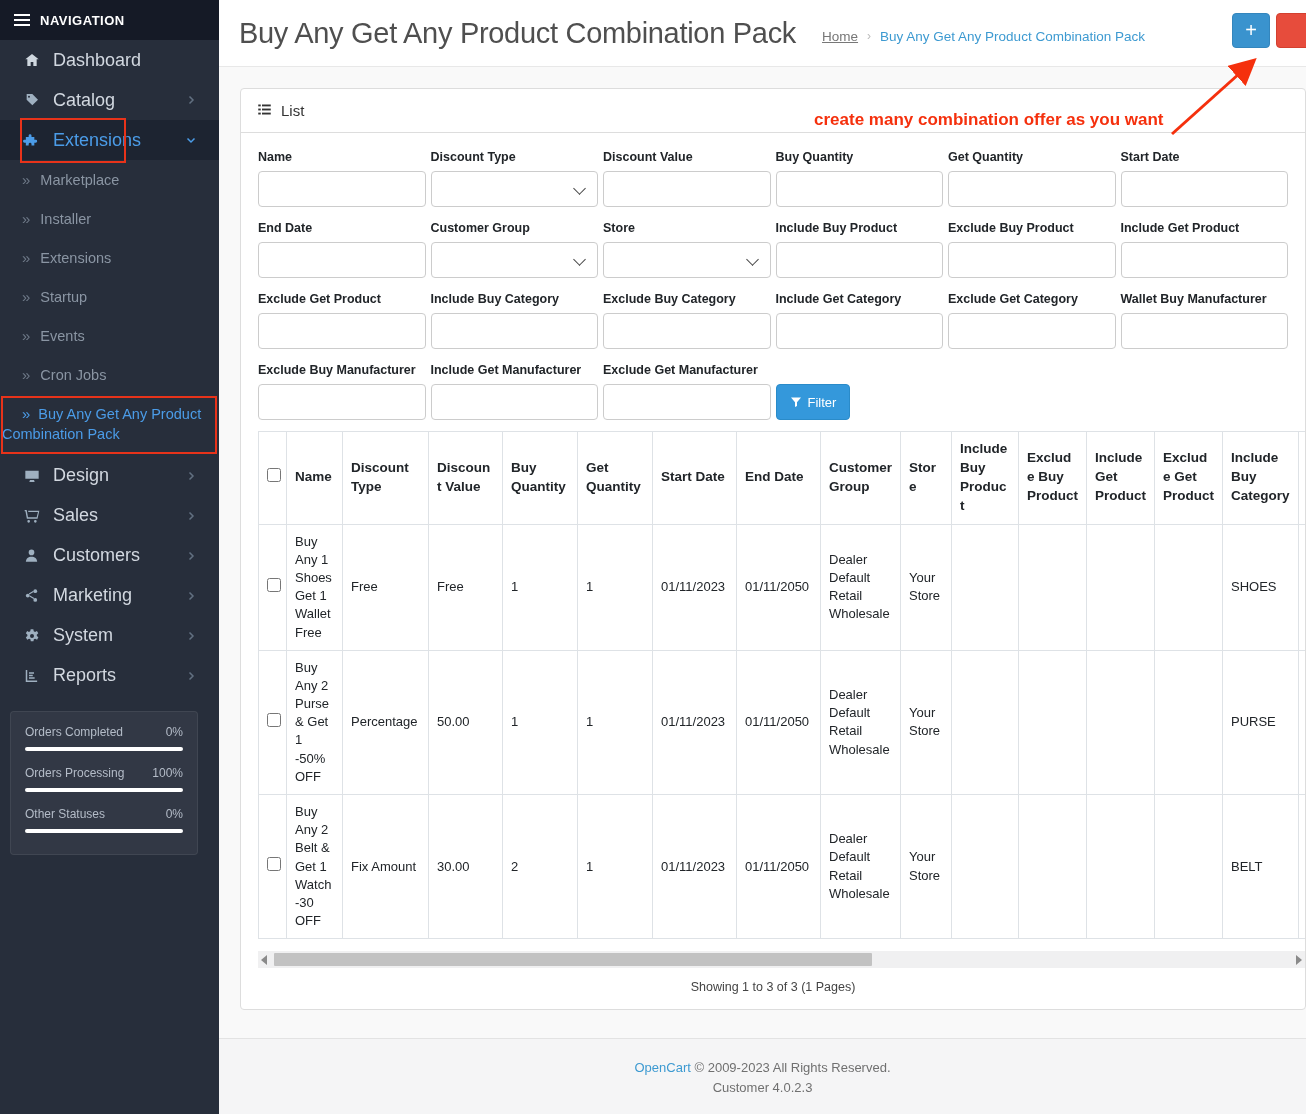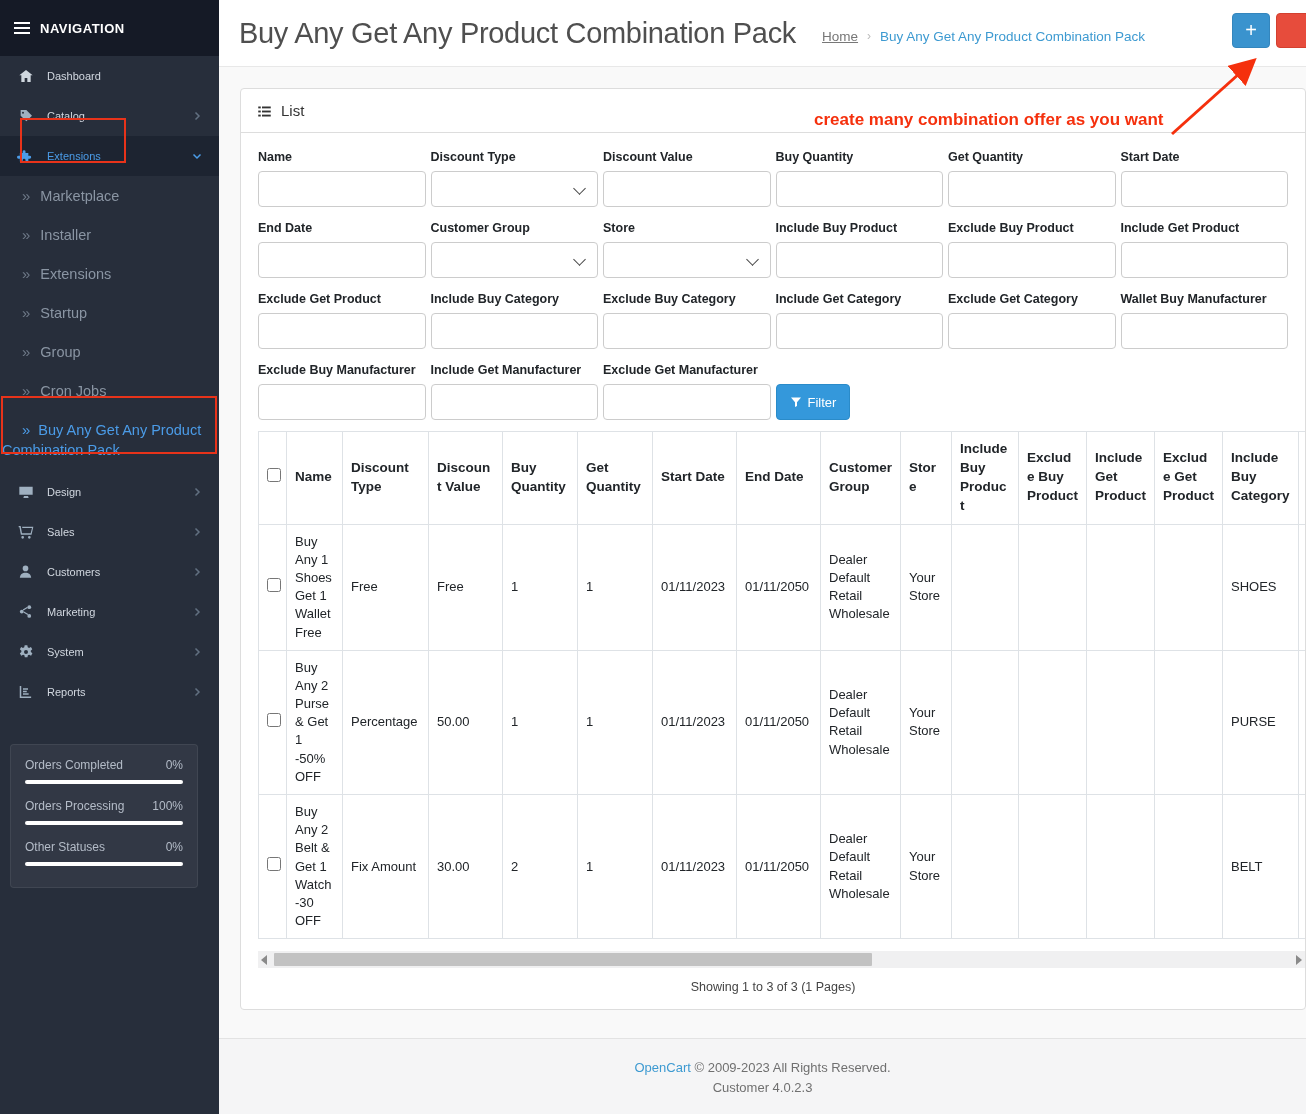--- a/index.html
+++ b/index.html
@@ -3,34 +3,34 @@
 <meta charset="utf-8">
 <style>
   html,body{margin:0;padding:0;}
   body{
     width:1306px;height:1114px;overflow:hidden;display:flex;
     font-family:"Liberation Sans","DejaVu Sans",sans-serif;
     background:#fff;
   }
   
   .sidebar{width:219px;flex:none;background:#272e3b;position:relative;color:#d2d8e0;}
-  .nav-header{height:56px;background:#151a26;display:flex;align-items:center;gap:10px;padding:0 14px;
+  .nav-header{height:40px;background:#151a26;display:flex;align-items:center;gap:10px;padding:0 14px;
     color:#fff;font-size:13px;font-weight:bold;letter-spacing:.5px;}
   .burger{display:inline-flex;flex-direction:column;gap:3px;}
   .burger i{display:block;width:16px;height:2px;background:#fff;}
-  .side-item{height:40px;display:flex;align-items:center;gap:12px;padding:0 16px;font-size:11px;color:#d2d8e0;cursor:pointer;}
+  .side-item{height:40px;display:flex;align-items:center;gap:12px;padding:0 22px;font-size:18px;color:#d2d8e0;cursor:pointer;}
   .side-item .mi{width:19px;flex:none;display:flex;justify-content:center;color:#9fb0c0;}
   .side-item .chev{margin-left:auto;color:#627081;display:flex;}
   .side-item.active{background:#1d2431;color:#4b9ce8;}
   .side-item.active .mi,.side-item.active .chev{color:#4b9ce8;}
   .sub-item{height:39px;display:flex;align-items:center;gap:10px;padding:0 14px 0 22px;font-size:14.5px;color:#8a95a3;cursor:pointer;}
   .sub-item .dbl{color:#6e7988;font-size:15px;}
   .sub-item-wide{display:block;padding:9px 6px 11px 2px;text-indent:20px;font-size:14.5px;line-height:1.4;color:#4b9ce8;cursor:pointer;}
   .sub-item-wide .dbl{color:#4b9ce8;font-size:15px;margin-right:8px;}
-  .stats-box{margin:32px 21px 0 10px;background:rgba(255,255,255,.05);border:1px solid rgba(255,255,255,.07);border-radius:4px;padding:13px 14px 6px;}
+  .stats-box{margin:15px 21px 0 10px;background:rgba(255,255,255,.05);border:1px solid rgba(255,255,255,.07);border-radius:4px;padding:13px 14px 6px;}
   .stat-row{display:flex;justify-content:space-between;font-size:12px;color:#b4bcc8;}
   .stat-bar{height:4px;background:#fff;border-radius:2px;margin:8px 0 15px;}
   .red-box{position:absolute;border:2px solid #e8331a;pointer-events:none;}
   .red-box.b1{left:20px;top:118px;width:102px;height:41px;}
   .red-box.b2{left:1px;top:396px;width:212px;height:54px;}
   
   .main{flex:1;position:relative;display:flex;flex-direction:column;overflow:hidden;background:#f9f9f9;}
   .page-header{background:#fff;height:67px;box-sizing:border-box;display:flex;align-items:center;gap:14px;
     padding:0 20px;border-bottom:1px solid #e8e8e8;}
   .page-title{font-size:29px;font-weight:300;color:#4f4f4f;letter-spacing:-.3px;margin:0;white-space:nowrap;}
@@ -40,21 +40,21 @@
   .breadcrumb .cur{color:#3d9ad1;text-decoration:none;}
   .hdr-buttons{margin-left:auto;display:flex;gap:6px;margin-top:-6px;}
   .btn-add{width:38px;height:35px;background:#3a93ce;border:1px solid #3486bd;border-radius:4px;color:#fff;
     font-size:20px;display:flex;align-items:center;justify-content:center;cursor:pointer;}
   .btn-del{width:38px;height:35px;background:#e74c3c;border:1px solid #d3402f;border-radius:4px;margin-right:-28px;cursor:pointer;}
   
   .annotation-text{position:absolute;left:595px;top:99px;font-size:17px;font-weight:bold;color:#f5300d;z-index:5;white-space:nowrap;margin-top:11px;}
   .annotation-arrow{position:absolute;left:945px;top:50px;z-index:5;pointer-events:none;}
   
   .panel{margin:21px 0 0 21px;width:1066px;box-sizing:border-box;background:#fff;border:1px solid #ddd;border-radius:4px;}
-  .panel-header{padding:13px 16px;border-bottom:1px solid #ddd;display:flex;align-items:flex-end;gap:9px;font-size:15px;color:#333;}
+  .panel-header{padding:13px 16px;border-bottom:1px solid #ddd;display:flex;align-items:flex-start;gap:9px;font-size:15px;color:#333;}
   .panel-body{padding:17px 17px 15px;}
   .filter-grid{display:grid;grid-template-columns:repeat(6,1fr);column-gap:5px;row-gap:14px;}
   .f-label{display:block;font-size:12.5px;font-weight:bold;color:#212529;margin-bottom:7px;}
   .f-input,.f-select{box-sizing:border-box;width:100%;height:36px;border:1px solid #ccc;border-radius:4px;background:#fff;
     font-size:13px;padding:6px 10px;font-family:inherit;color:#333;}
   .f-select{position:relative;cursor:pointer;}
   .sel-chev{position:absolute;right:13px;top:12px;width:8px;height:8px;border-right:1.6px solid #444;border-bottom:1.6px solid #444;transform:rotate(45deg);}
   .f-btn-cell{display:flex;align-items:flex-end;}
   .btn-filter{height:36px;padding:0 13px;background:#3498db;border:1px solid #2a8bc9;border-radius:4px;color:#fff;
     font-size:13px;display:inline-flex;align-items:center;gap:6px;cursor:pointer;font-family:inherit;}
@@ -141,21 +141,21 @@
   <div class="sub-item">
     <span class="dbl">»</span>
     <span>Extensions</span>
   </div>
   <div class="sub-item">
     <span class="dbl">»</span>
     <span>Startup</span>
   </div>
   <div class="sub-item">
     <span class="dbl">»</span>
-    <span>Group</span>
+    <span>Events</span>
   </div>
   <div class="sub-item">
     <span class="dbl">»</span>
     <span>Cron Jobs</span>
   </div>
   <div class="sub-item-wide">
     <span class="dbl">»</span><span>Buy Any Get Any Product Combination Pack</span>
   </div>
 
   <div class="side-item">

